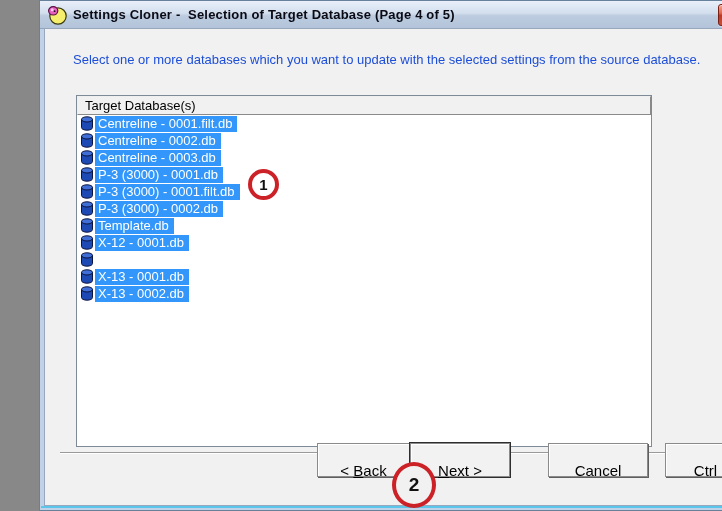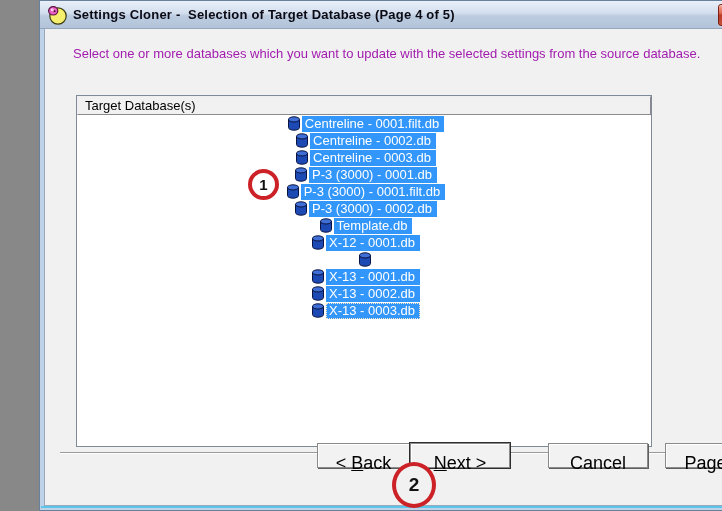--- a/index.html
+++ b/index.html
@@ -23,48 +23,48 @@
     box-shadow:inset 0 1px 0 rgba(255,255,255,.55), 0 1px 0 rgba(255,255,255,.35);
     color:#fff; font-weight:bold; font-size:12px; line-height:18px; text-align:center;
     cursor:default; text-shadow:0 1px 1px rgba(0,0,0,.45);
   }
   
   .client{
     position:absolute; left:4px; top:27px; width:712px; height:478px;
     background:#f1f1f1; border:1px solid #99a7bc; box-sizing:border-box;
   }
   .bottomstrip{ position:absolute; left:1px; right:1px; top:505px; height:2px; background:#5bc6e9; }
-  .instructions{ position:absolute; left:28px; top:16px; line-height:17px; color:#a21caf; }
+  .instructions{ position:absolute; left:28px; top:22px; line-height:17px; color:#1d4ed8; }
   
   .listbox{
     position:absolute; left:31px; top:66px; width:576px; height:352px;
     background:#fff; border:1px solid #7f8a99; box-sizing:border-box; overflow:hidden;
   }
   .listheader{
     height:19px; line-height:17px; padding-left:7px; box-sizing:border-box;
     background:#f1f1f1; border:1px solid #8a8a8a;
     border-top-color:#efefef; border-left-color:#efefef; color:#000;
   }
   .listbody{ position:absolute; left:0; right:0; top:19px; bottom:0; background:#fff; }
-  .row{ display:flex; align-items:center; height:17px; padding-left:3px;justify-content:center; }
+  .row{ display:flex; align-items:center; height:17px; padding-left:3px; }
   .dbicon{ width:14px; height:15px; margin-right:1px; flex:0 0 auto; }
   .rowtext{
     display:inline-block; height:16px; line-height:16px; padding:0 5px 0 3px;
     background:var(--sel,#3296fa); color:#fff; white-space:pre;
   }
   .row.focused .rowtext{ outline:1px dotted #ffe9c8; outline-offset:-1px; }
   
   .divider{ position:absolute; left:15px; top:423px; width:692px; height:2px;
     background:#fff; border-top:1px solid #9a9a9a; box-sizing:border-box; }
   .btn{
     position:absolute; top:442px; height:25px; box-sizing:border-box;
     background:#f2f2f2; border:1px solid #8a8a8a;
     box-shadow:1px 1px 0 #5f5f5f, inset 1px 1px 0 #ffffff;
-    font-family:inherit; font-size:18px; color:#000; text-align:center; line-height:22px;
-    cursor:default; padding:8px;
+    font-family:inherit; font-size:15px; color:#000; text-align:center; line-height:22px;
+    cursor:default; padding:16px;
   }
   .btn.default{ box-shadow:0 0 0 1px #2e2e2e, 1px 1px 0 #2e2e2e, inset 1px 1px 0 #ffffff; }
   .btn .mn{ text-decoration:underline; }
   .btn-back{ left:277px; width:93px; }
   .btn-next{ left:370px; width:100px; }
   .btn-cancel{ left:508px; width:100px; }
   .btn-help{ left:625px; width:81px; }
   
   .ann{
     position:absolute; border:4px solid var(--ann,#cc2127); border-radius:50%;
@@ -180,38 +180,30 @@
     <span class="rowtext">X-13 - 0001.db</span>
   </div>
           <div class="row">
     <svg class="dbicon" viewBox="0 0 14 15">
       <path d="M1.5 3.4 v8.2 a5.5 2.6 0 0 0 11 0 V3.4 z" fill="#1d49b4" stroke="#0a1440" stroke-width="1"></path>
       <ellipse cx="7" cy="3.4" rx="5.5" ry="2.6" fill="#3f6fd6" stroke="#0a1440" stroke-width="1"></ellipse>
       <path d="M3.2 2.2 a4.6 1.8 0 0 1 4.2 -0.6 a6 6 0 0 0 -5.6 1.8 z" fill="#a6d4f4"></path>
     </svg>
     <span class="rowtext">X-13 - 0002.db</span>
   </div>
-          <div class="row focused">
-    <svg class="dbicon" viewBox="0 0 14 15">
-      <path d="M1.5 3.4 v8.2 a5.5 2.6 0 0 0 11 0 V3.4 z" fill="#1d49b4" stroke="#0a1440" stroke-width="1"></path>
-      <ellipse cx="7" cy="3.4" rx="5.5" ry="2.6" fill="#3f6fd6" stroke="#0a1440" stroke-width="1"></ellipse>
-      <path d="M3.2 2.2 a4.6 1.8 0 0 1 4.2 -0.6 a6 6 0 0 0 -5.6 1.8 z" fill="#a6d4f4"></path>
-    </svg>
-    <span class="rowtext">X-13 - 0003.db</span>
-  </div>
         </div>
     </div>
 
     <div class="divider"></div>
   </div>
 
   <button class="btn btn-back"><span>&lt; </span><span class="mn">B</span><span>ack</span></button>
   <button class="btn btn-next default"><span></span><span class="mn">N</span><span>ext &gt;</span></button>
   <button class="btn btn-cancel"><span>Cancel</span></button>
-  <button class="btn btn-help"><span>Page</span></button>
+  <button class="btn btn-help"><span>Ctrl</span></button>
 
   <div class="bottomstrip"></div>
 
   <div class="ann ann1">
     <span>1</span>
   </div>
   <div class="ann ann2">
     <span>2</span>
   </div>
 </div>

